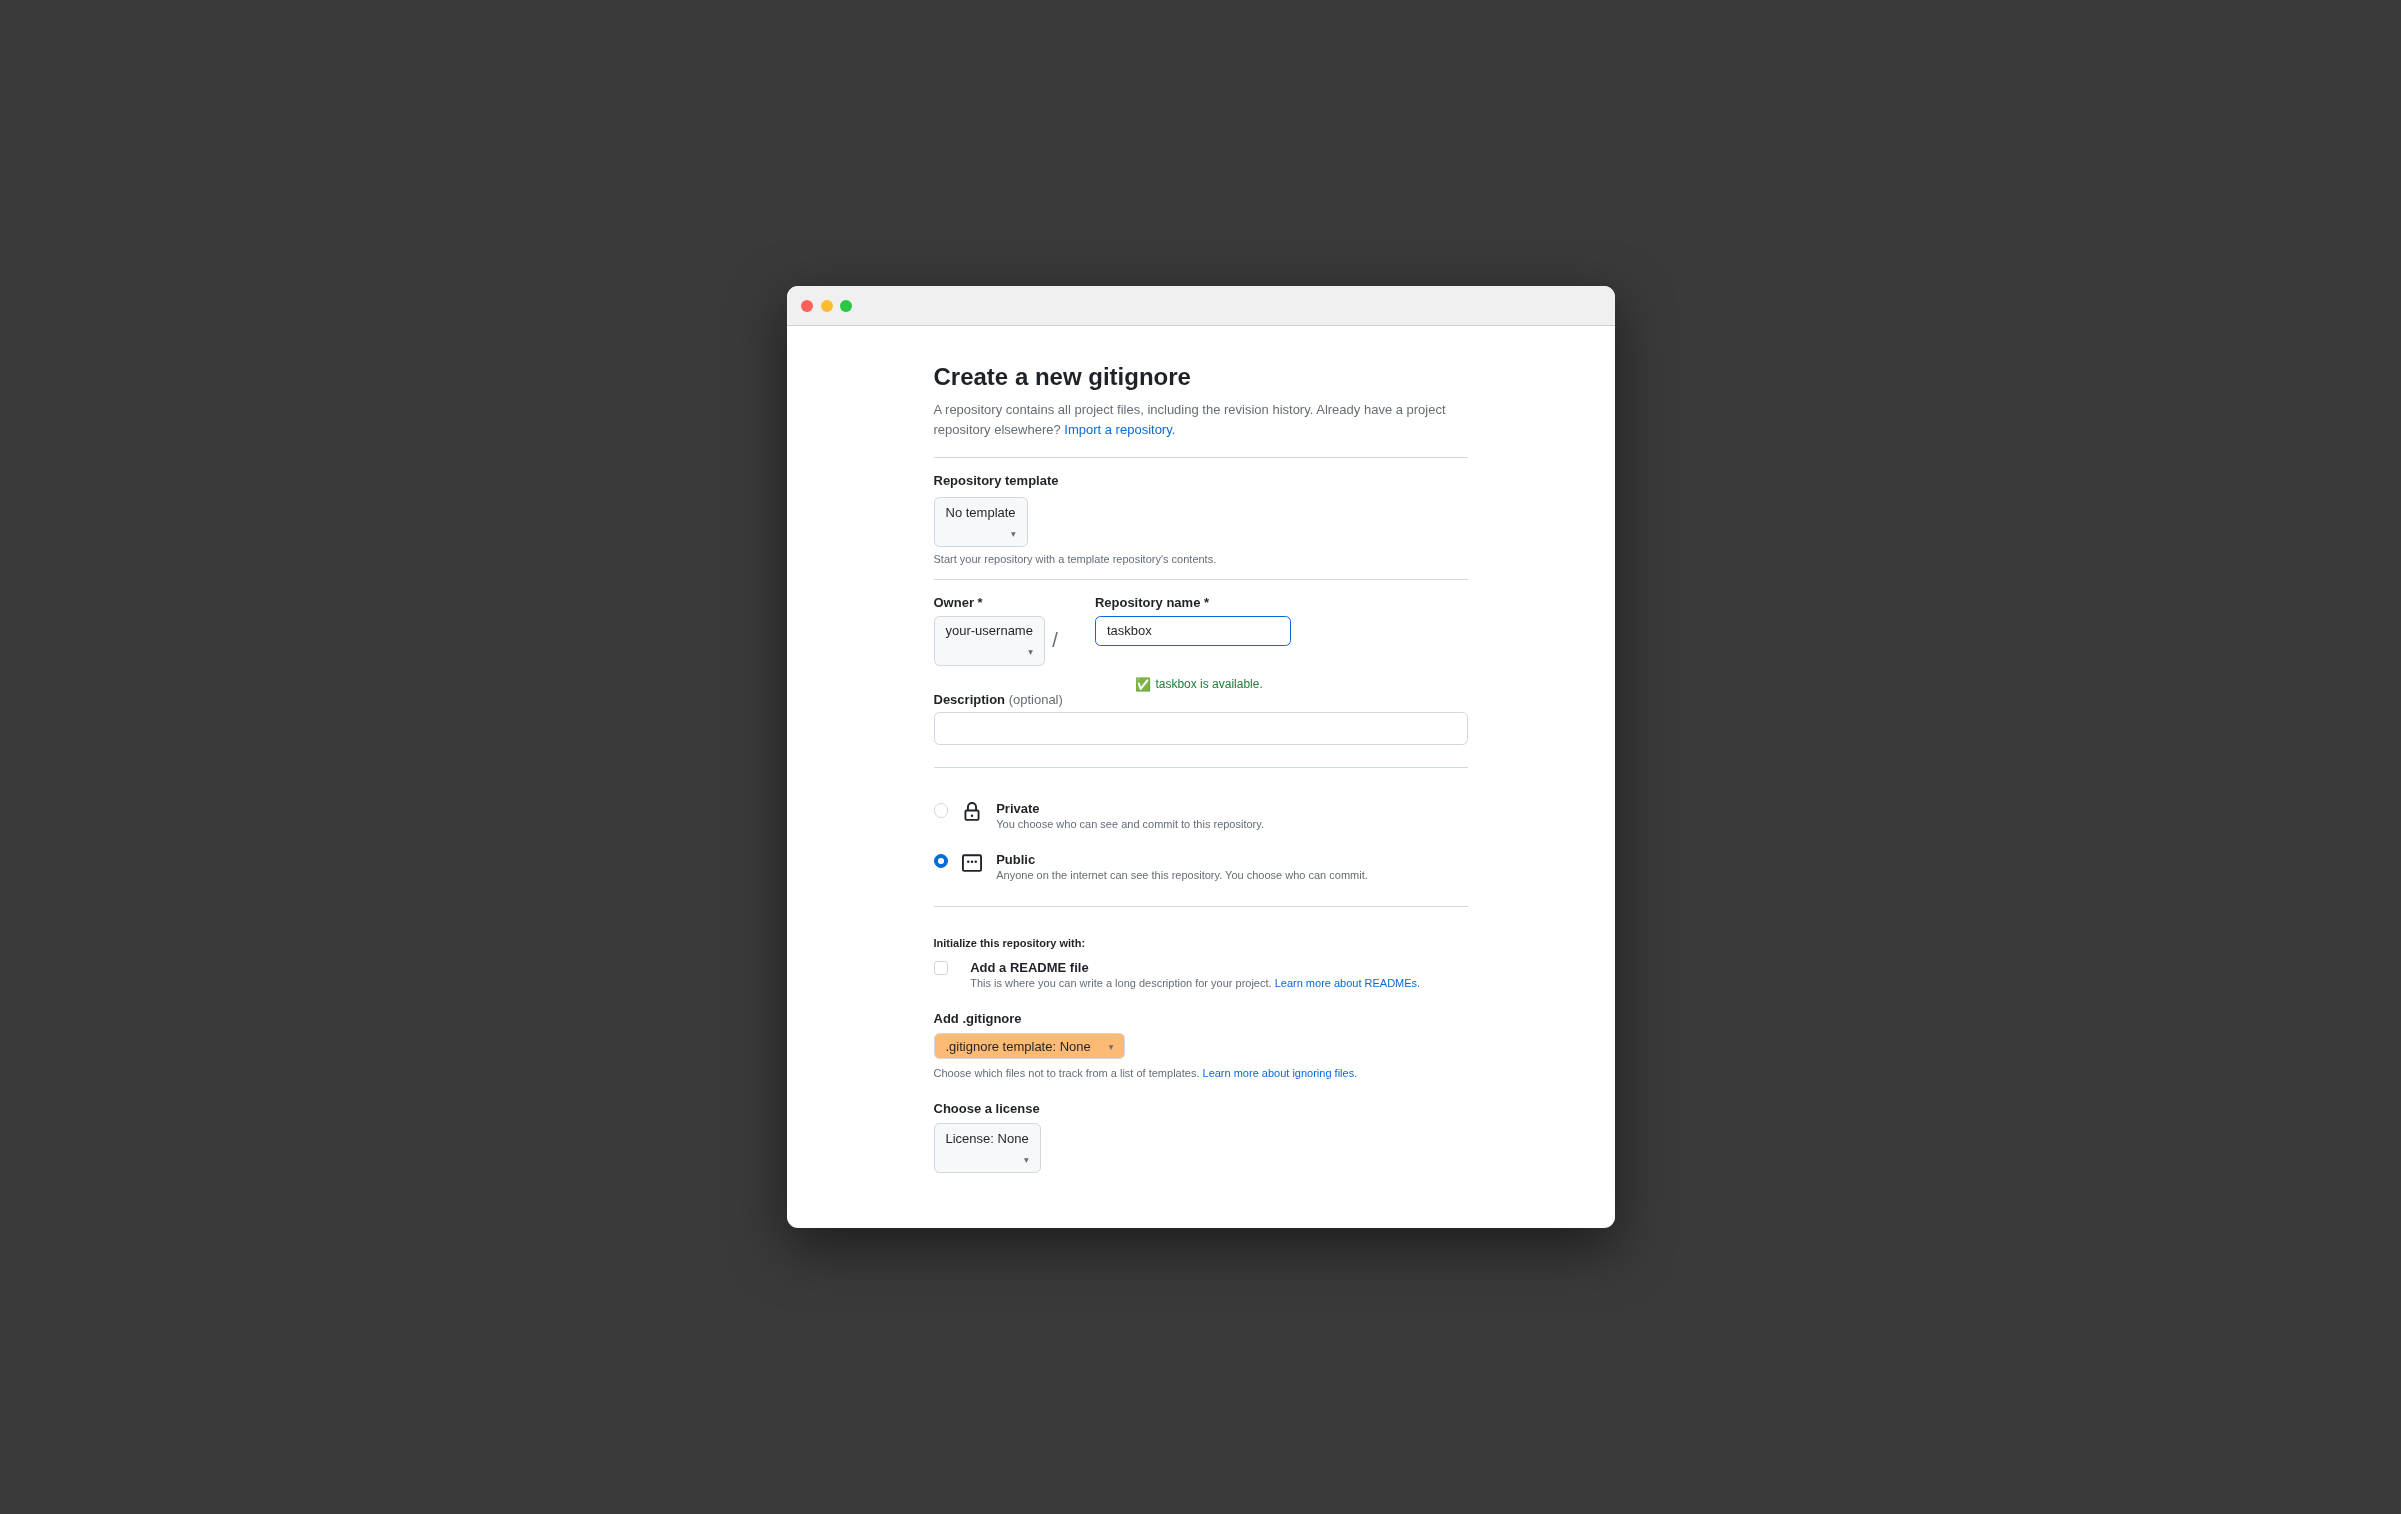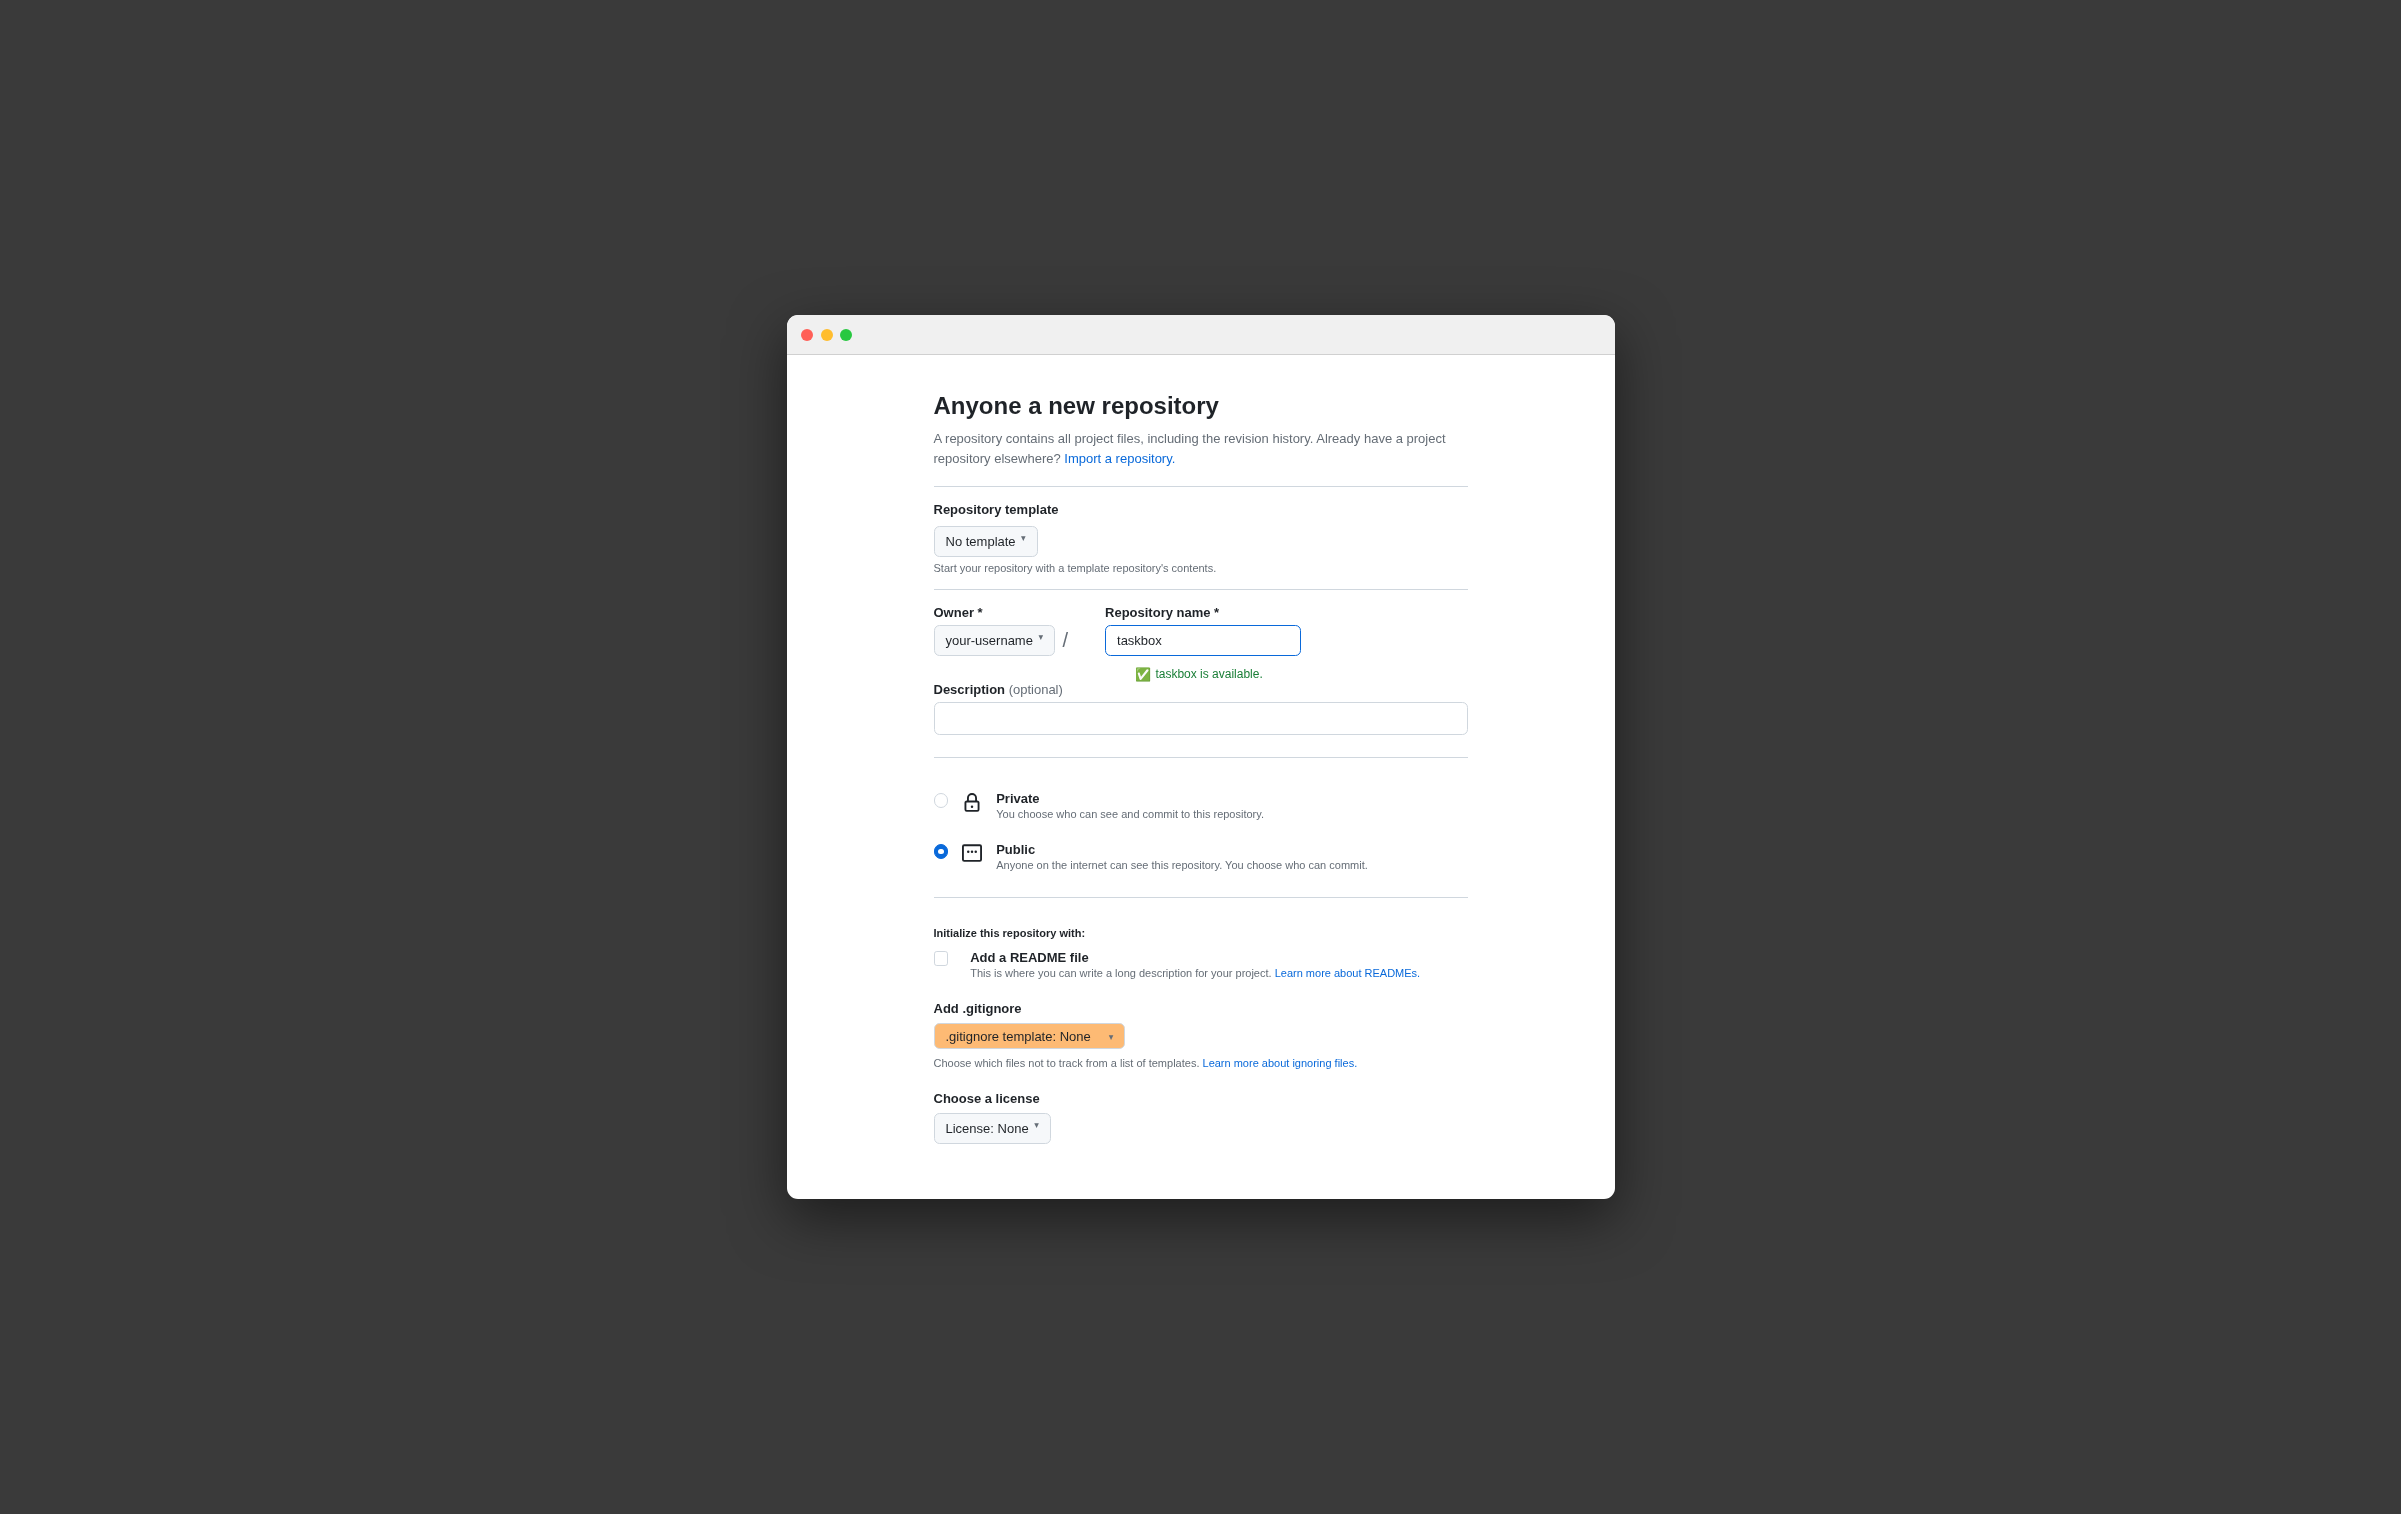--- a/index.html
+++ b/index.html
@@ -77,30 +77,31 @@
     .section-label {
       font-size: 13px;
       font-weight: 600;
       color: #1f2328;
       margin-bottom: 7.4px;
       display: block;
     }
 
     .dropdown-btn {
       display: inline-flex;
-      align-items: flex-start;
+      align-items: flex-end;
       gap: 5.5px;
       padding: 4.6px 11px;
       font-size: 13px;
       color: #1f2328;
       background: #f6f8fa;
       border: 0.9px solid #d0d7de;
       border-radius: 5.5px;
       cursor: pointer;
       line-height: 1.5;
+      flex-direction: column;
     }
 
     .dropdown-arrow {
       font-size: 9.2px;
       color: #656d76;
     }
 
     .helper-text {
       font-size: 11px;
       color: #656d76;
@@ -326,21 +327,21 @@
 <div class="window">
 
   <div class="titlebar">
     <span class="traffic-light traffic-red"></span>
     <span class="traffic-light traffic-yellow"></span>
     <span class="traffic-light traffic-green"></span>
   </div>
 
   <div class="content">
 
-    <h1 class="page-title">Anyone a new repository</h1>
+    <h1 class="page-title">Create a new gitignore</h1>
 
     <p class="page-subtitle">
       <span>A repository contains all project files, including the revision history. Already have a project repository elsewhere?</span>
       <a href="#" class="link">Import a repository.</a>
     </p>
 
     <hr class="divider">
 
     <div class="template-section">
       <span class="section-label">Repository template</span>

